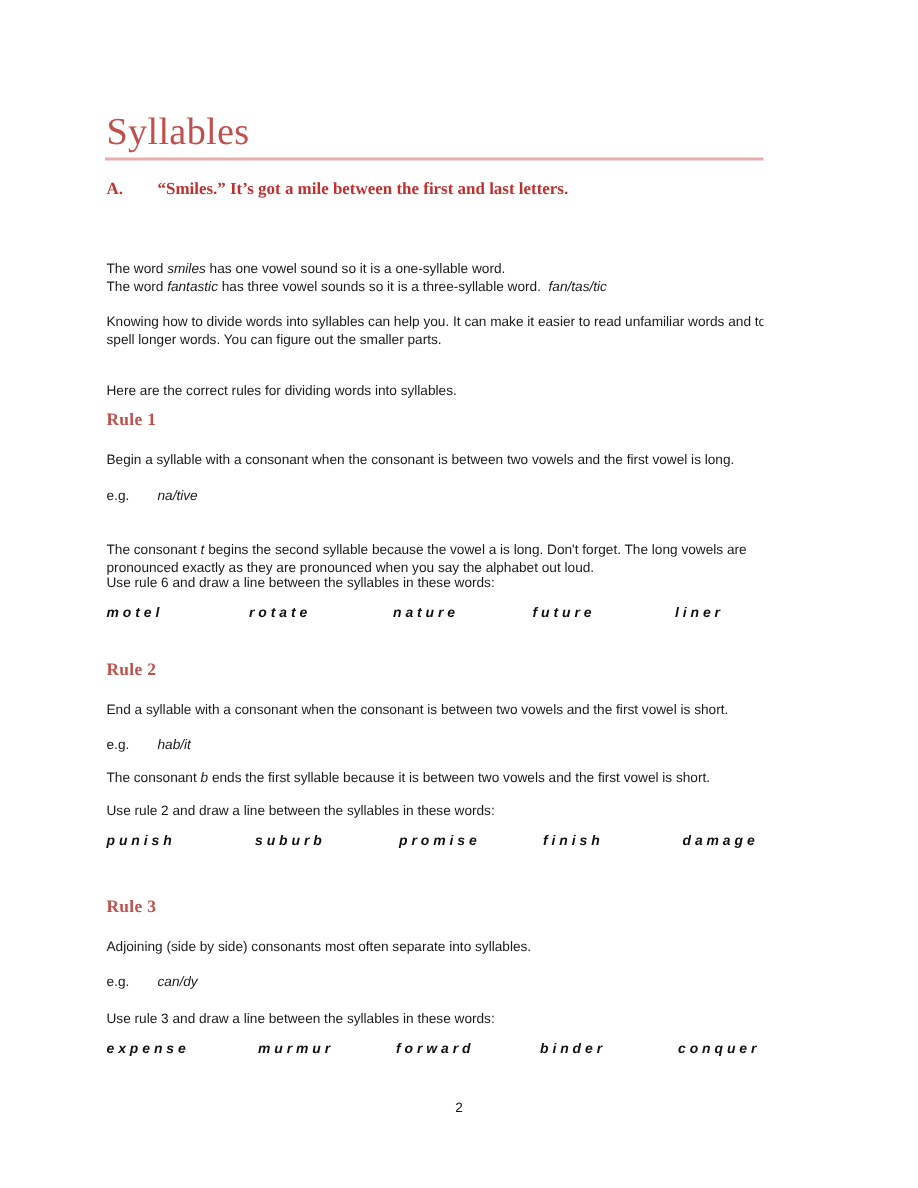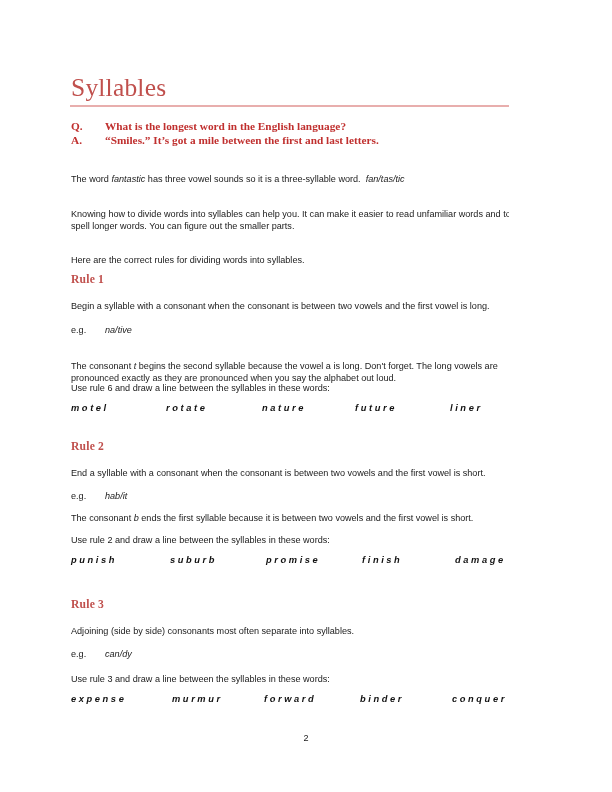--- a/index.html
+++ b/index.html
@@ -148,28 +148,26 @@
 <body>
 
 <div class="page">
   <div class="content">
 
     <h1 class="doc-title">Syllables</h1>
     <div class="title-rule"></div>
 
     <div class="qa">
       <span class="qa-row">
-        <span class="qa-label">Q.</span><span>What is the longest word in the English language?</span>
-      </span>
-      <span class="qa-row">
         <span class="qa-label">A.</span><span>“Smiles.” It’s got a mile between the first and last letters.</span>
       </span>
     </div>
 
     <div class="body-text tight" style="top:173px;">
+      <div><span>The word </span><i>smiles</i><span> has one vowel sound so it is a one-syllable word.</span></div>
       <div><span>The word </span><i>fantastic</i><span> has three vowel sounds so it is a three-syllable word.</span>&nbsp;&nbsp;<i>fan/tas/tic</i></div>
     </div>
 
     <div class="body-text" style="top:208px;">Knowing how to divide words into syllables can help you. It can make it easier to read unfamiliar words and to spell longer words. You can figure out the smaller parts.</div>
 
     <div class="body-text" style="top:254px;">Here are the correct rules for dividing words into syllables.</div>
 
     <div class="rule-head" style="top:273px;">Rule 1</div>
     <div class="body-text" style="top:300px;">Begin a syllable with a consonant when the consonant is between two vowels and the first vowel is long.</div>
     <div class="eg-line" style="top:325px;">

